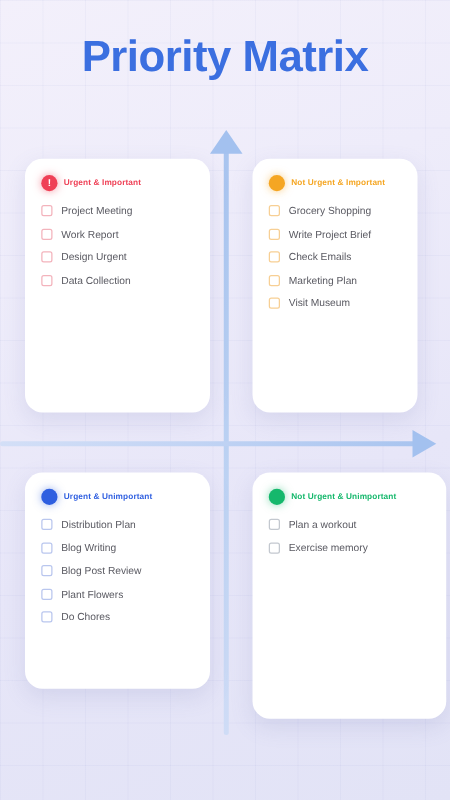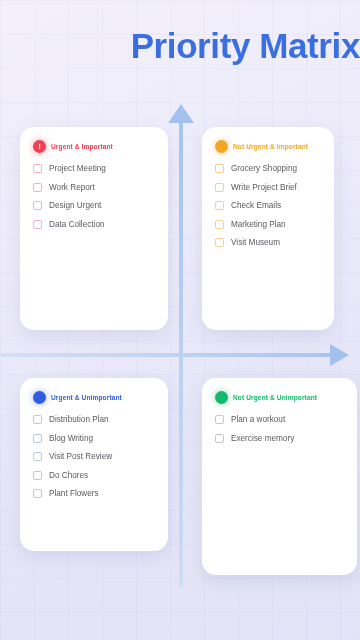--- a/index.html
+++ b/index.html
@@ -32,21 +32,21 @@
       linear-gradient(to bottom, rgba(140,150,210,0.07) 1px, transparent 1px);
     background-size: 34px 34px;
     pointer-events: none;
   }
 
   .title {
     position: absolute;
     top: 26px;
     left: 0;
     width: 360px;
-    text-align: right;
+    text-align: center;
     font-size: 35px;
     font-weight: bold;
     letter-spacing: -0.4px;
     color: #3b6fe0;
   }
 
   
   .axis-v {
     position: absolute;
     left: 179px;
@@ -236,29 +236,29 @@
     <div class="task">
       <span class="checkbox"></span>
       <span class="task-label">Distribution Plan</span>
     </div>
     <div class="task">
       <span class="checkbox"></span>
       <span class="task-label">Blog Writing</span>
     </div>
     <div class="task">
       <span class="checkbox"></span>
-      <span class="task-label">Visit Post Review</span>
+      <span class="task-label">Blog Post Review</span>
+    </div>
+    <div class="task">
+      <span class="checkbox"></span>
+      <span class="task-label">Plant Flowers</span>
     </div>
     <div class="task">
       <span class="checkbox"></span>
       <span class="task-label">Do Chores</span>
-    </div>
-    <div class="task">
-      <span class="checkbox"></span>
-      <span class="task-label">Plant Flowers</span>
     </div>
   </div>
 
   <div class="card card-br q-green">
     <div class="badge">
       <span class="badge-icon"></span>
       <span class="badge-label">Not Urgent &amp; Unimportant</span>
     </div>
     <div class="task">
       <span class="checkbox"></span>

